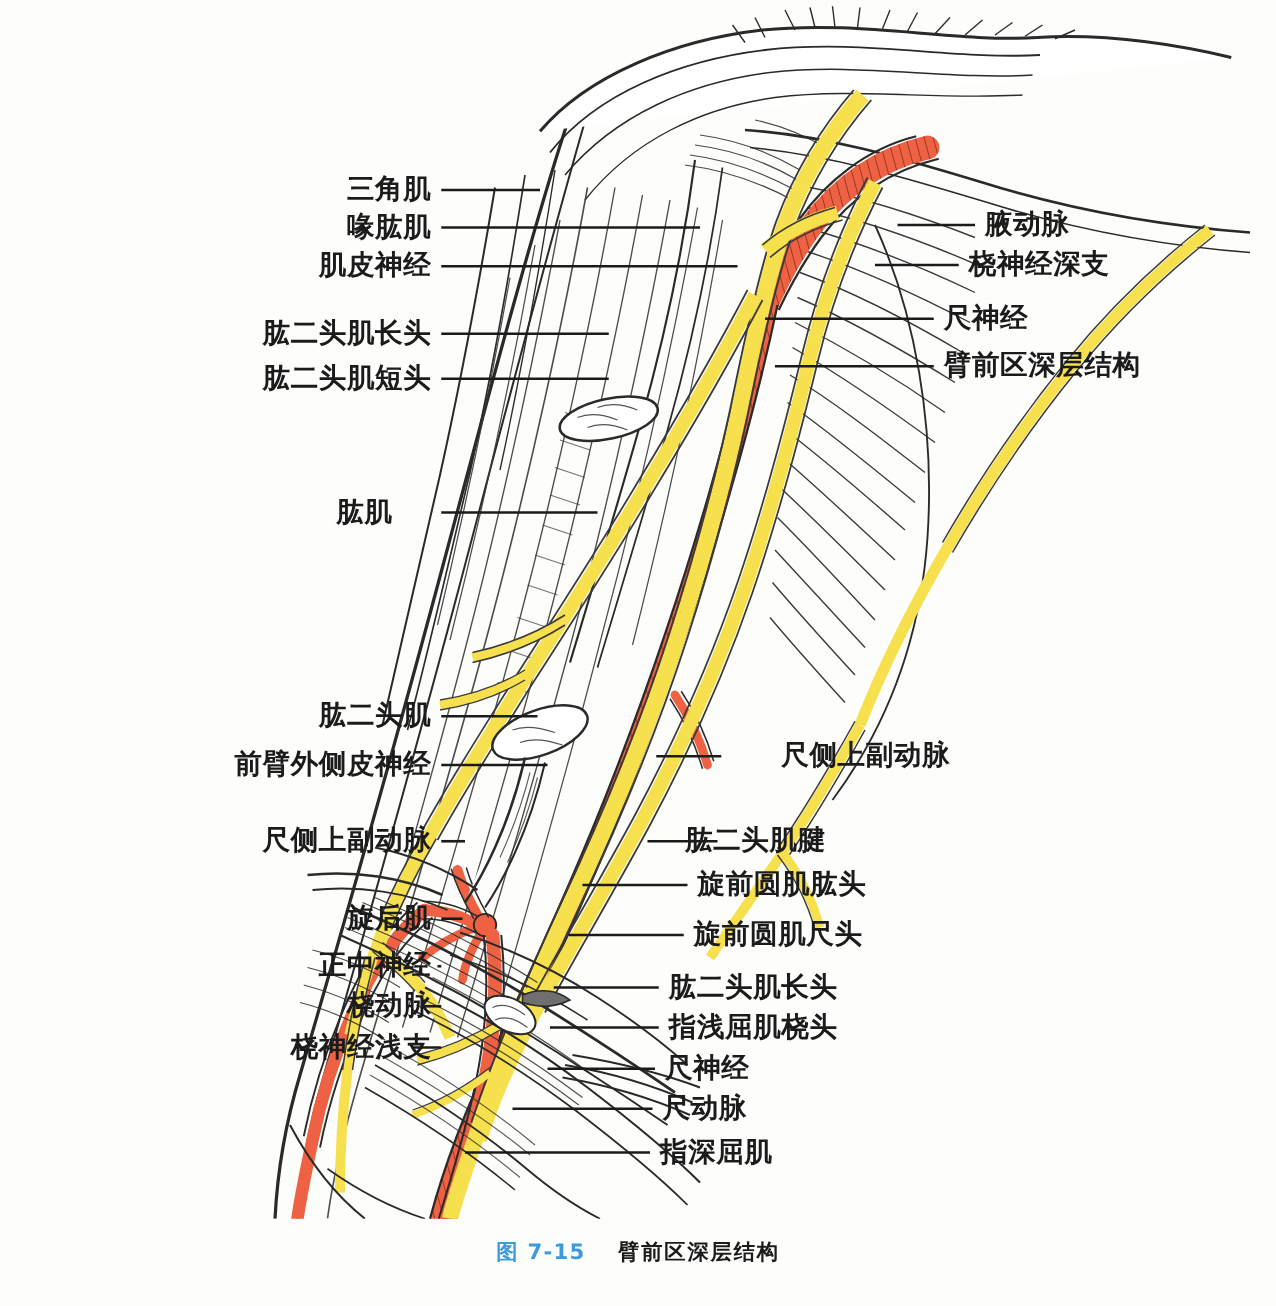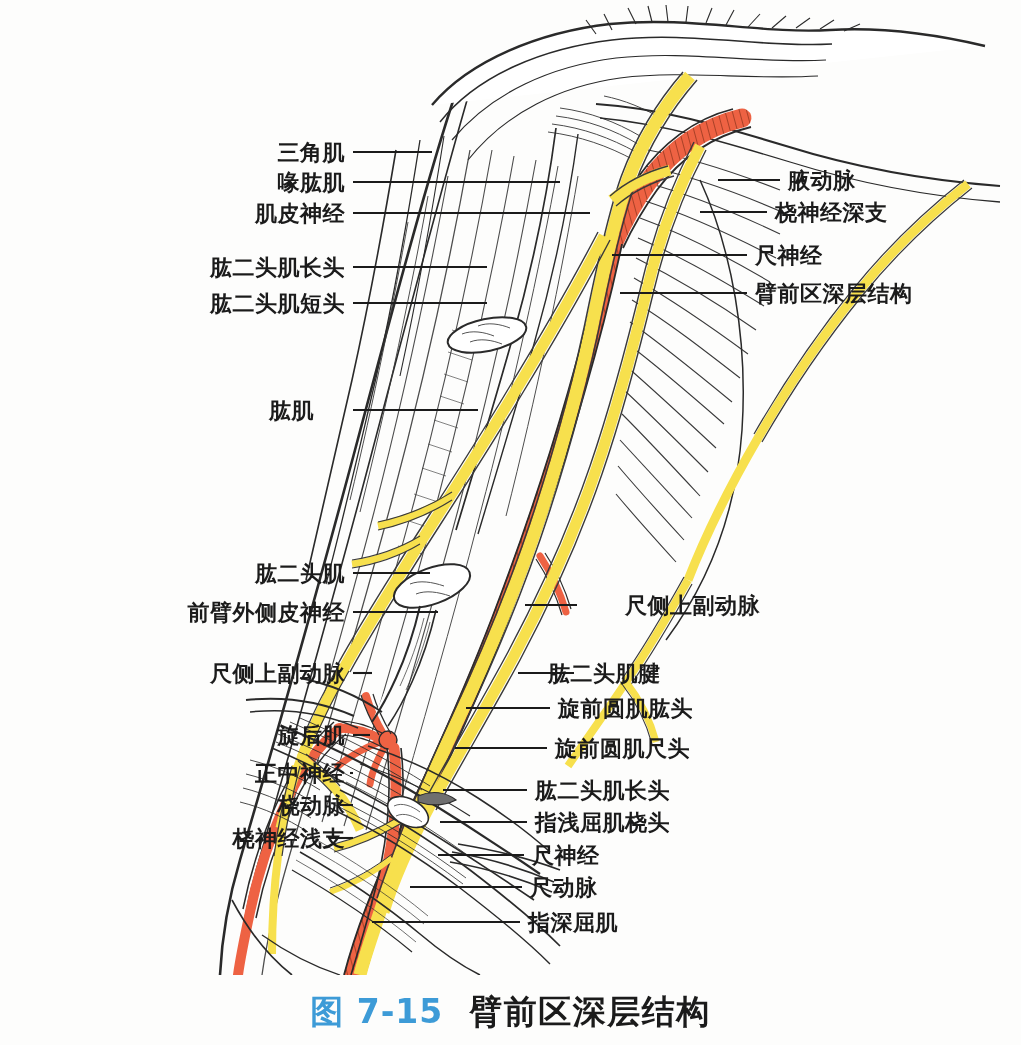--- a/index.html
+++ b/index.html
@@ -29,21 +29,21 @@
   .label.left{text-align:right;transform:translateY(-50%);}
   .label.right{text-align:left;transform:translateY(-50%);}
 
   
   #leaders{position:absolute;left:0;top:0;width:1021px;height:975px;pointer-events:none;}
 
   
   #caption{
     position:absolute;left:0;top:990px;width:1021px;
     text-align:center;
-    font-size:33px;
+    font-size:17px;
     font-family:"DejaVu Sans","Liberation Sans",sans-serif;
     white-space:nowrap;
   }
   #caption .fig-no{color:#3d9bd7;font-weight:600;letter-spacing:1px;}
   #caption .fig-title{color:#1b1b1b;font-weight:600;margin-left:26px;letter-spacing:1.5px;}
 </style>
 </head>
 <body style="background: rgb(253, 253, 252);">
 
 <div id="figure-root">

